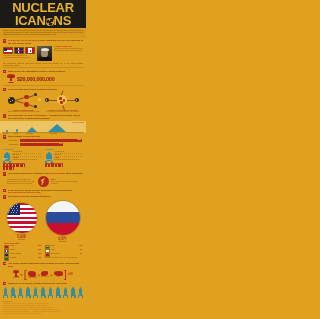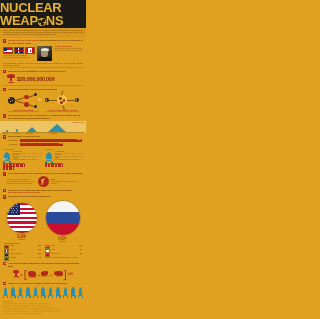--- a/index.html
+++ b/index.html
@@ -8,21 +8,21 @@
     background:#e0a020;
     font-family:"Liberation Sans",sans-serif;
     -webkit-font-smoothing:none;
   }
   .page{position:relative;width:86px;height:319px;background:#e0a020;}
 
   
   .header{position:relative;height:28px;background:#1c1a16;overflow:hidden;}
   .title-line{
     font-weight:bold;color:#e8b22c;letter-spacing:-0.3px;
-    line-height:1;
+    text-align:center;line-height:1;
   }
   .t1{font-size:13px;padding-top:1px;}
   .t2{font-size:13px;position:relative;}
   .radglyph{
     display:inline-block;width:8px;height:8px;border-radius:50%;
     background:#e8b22c;position:relative;vertical-align:-1px;margin:0 0px;
   }
   .radglyph::before{
     content:"";position:absolute;left:50%;top:50%;width:2.6px;height:2.6px;
     background:#1c1a16;border-radius:50%;transform:translate(-50%,-50%);
@@ -185,21 +185,21 @@
   .src-title{font-size:1.8px;color:#b06a10;font-weight:bold;margin-bottom:0.5px;}
   .src-line{font-size:1.5px;line-height:2.1px;color:#c07d18;}
 </style>
 </head>
 <body>
 
 <div class="page">
 
   <div class="header">
     <div class="title-line t1">NUCLEAR</div>
-    <div class="title-line t2"><span>WEAP</span><span class="radglyph"><i class="rb1"></i><i class="rb2"></i><i class="rb3"></i></span><span>NS</span></div>
+    <div class="title-line t2"><span>ICAN</span><span class="radglyph"><i class="rb1"></i><i class="rb2"></i><i class="rb3"></i></span><span>NS</span></div>
   </div>
   <div class="subtitle">Nuclear weapons are the most destructive devices ever created. Since the first detonation in 1945 the world has lived under the shadow of the atom, and the arsenals built during the Cold War still hold enough power to end civilisation many times over. This is a look at the numbers behind the bomb.</div>
 
   <div class="sec">
     <div class="hrow">
       <div class="num">1</div>
       <div class="htxt"><span class="hl">THE MANHATTAN PROJECT</span><span> was responsible for the development of the first atomic bomb</span></div>
     </div>
     <div style="display:flex;gap:2px;align-items:flex-start;margin-top:1px;">
       <div style="flex:0 0 auto;">

